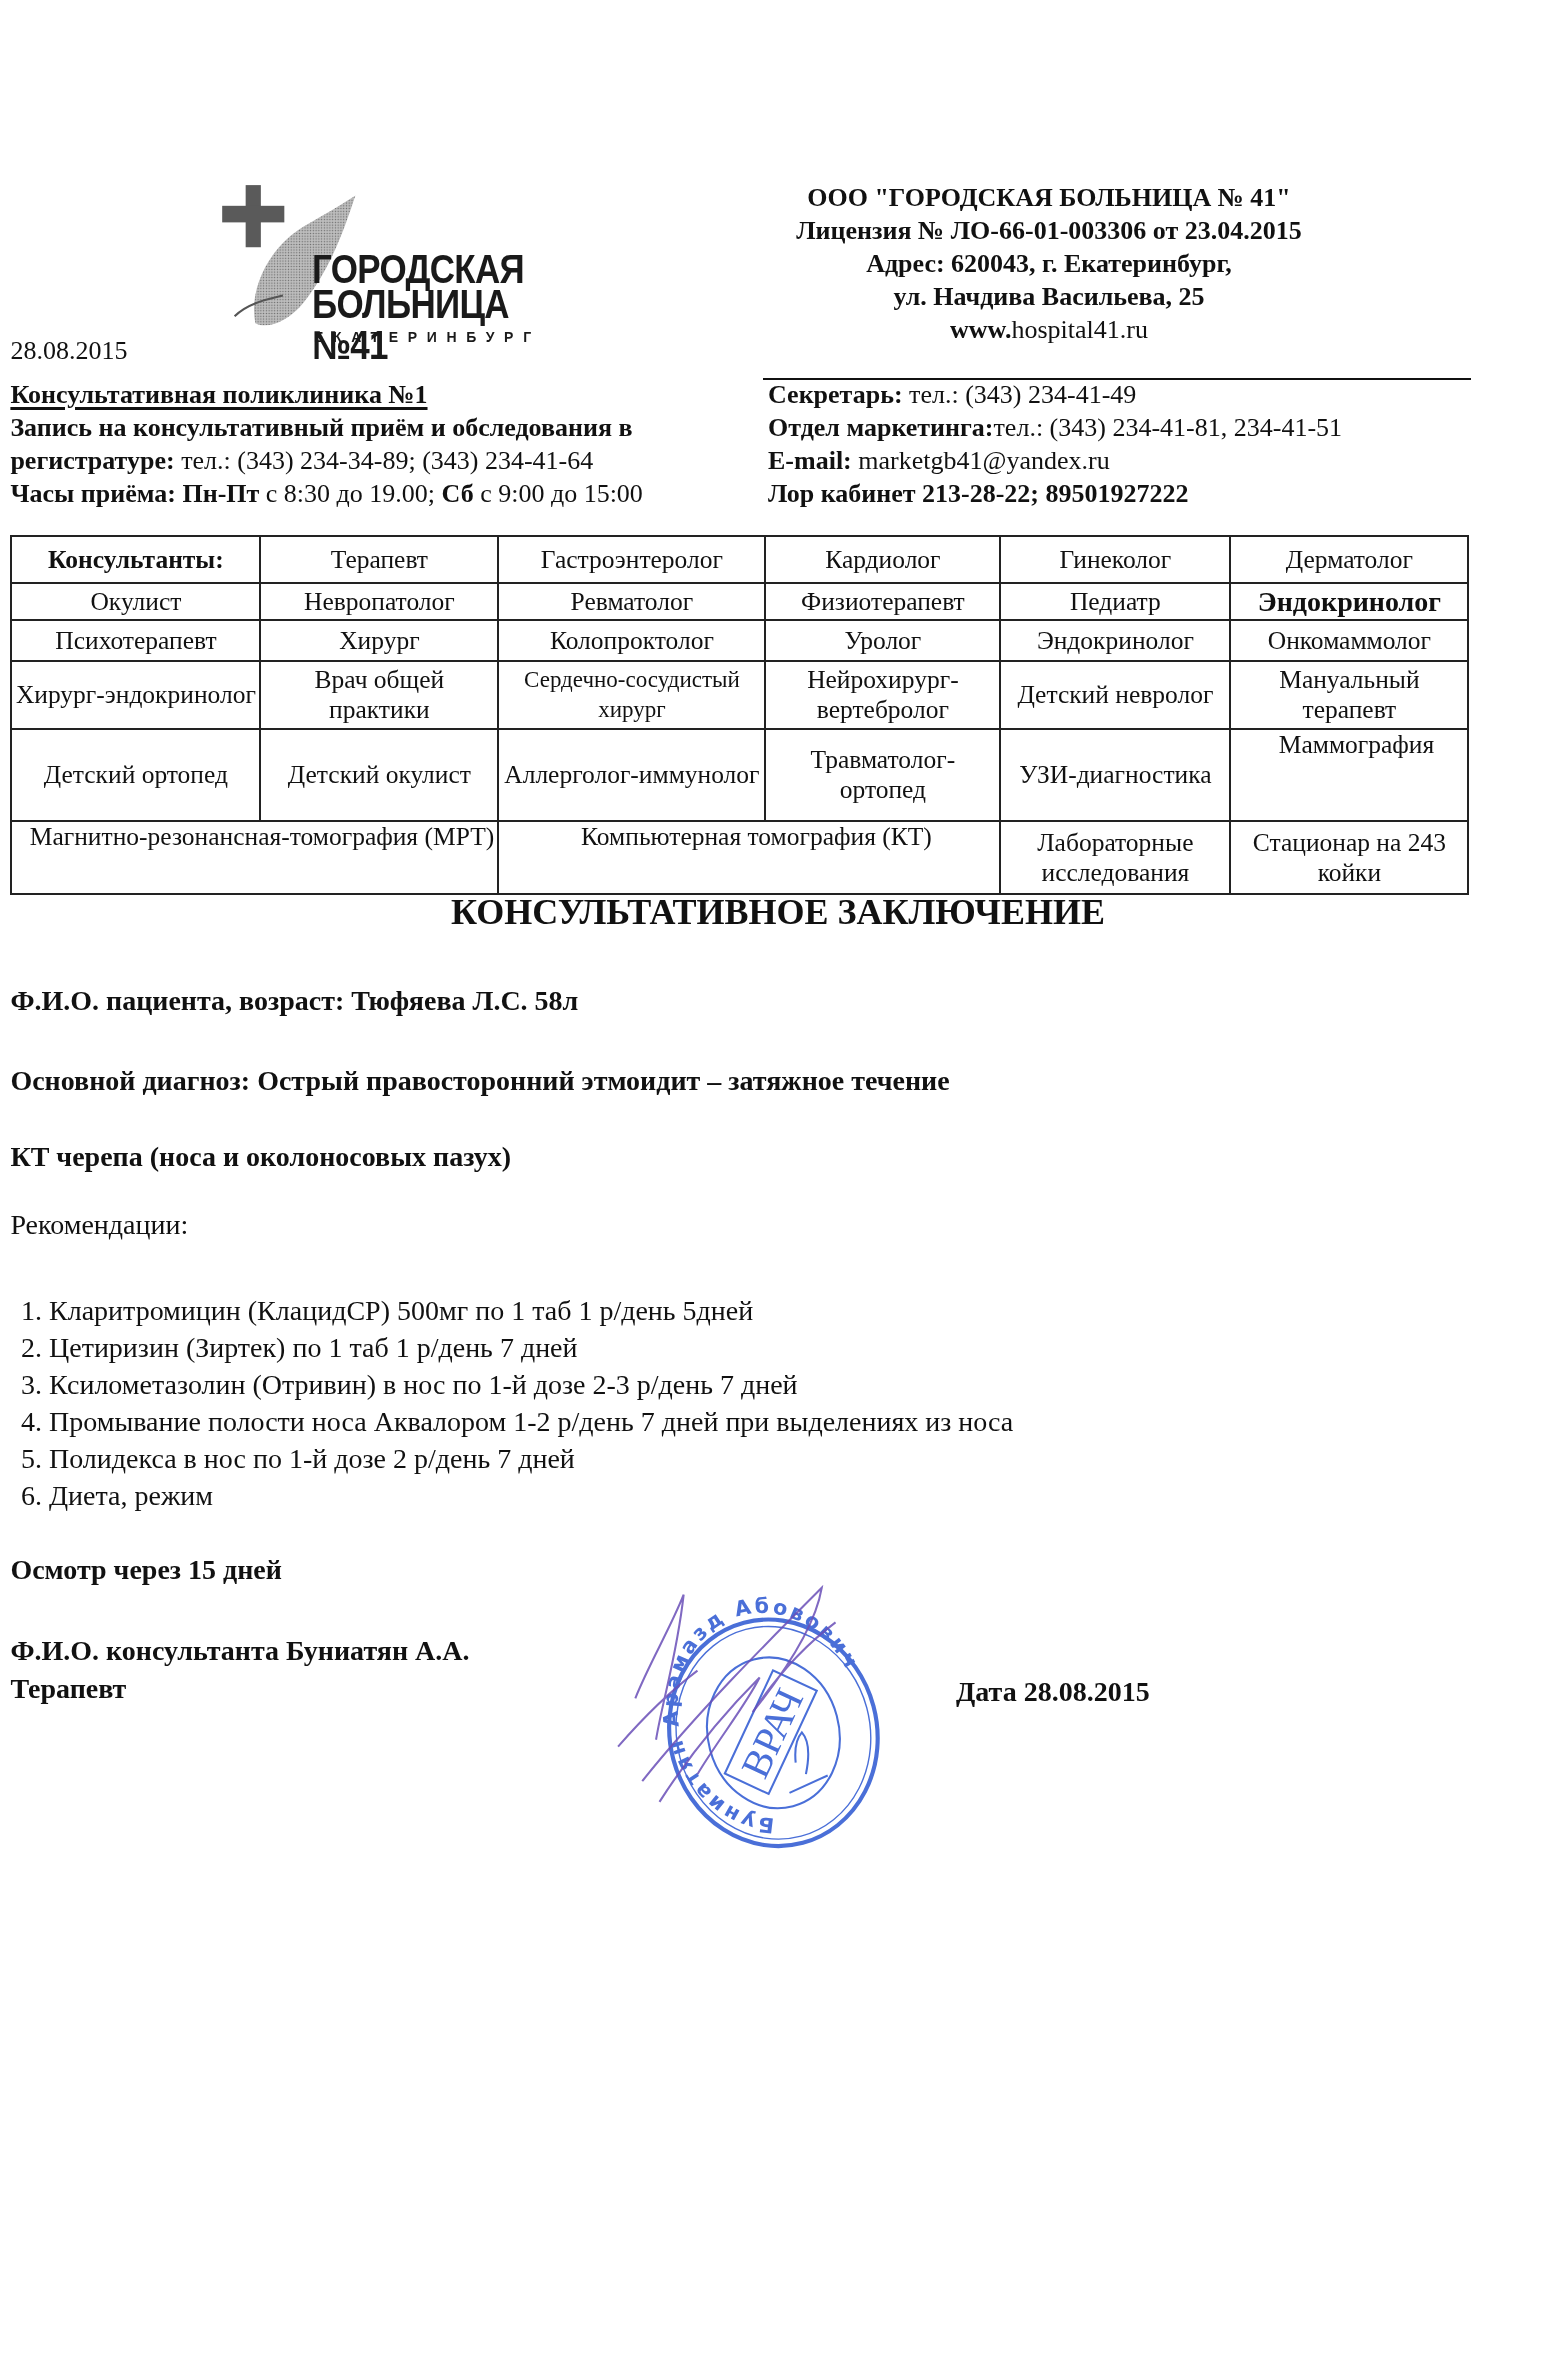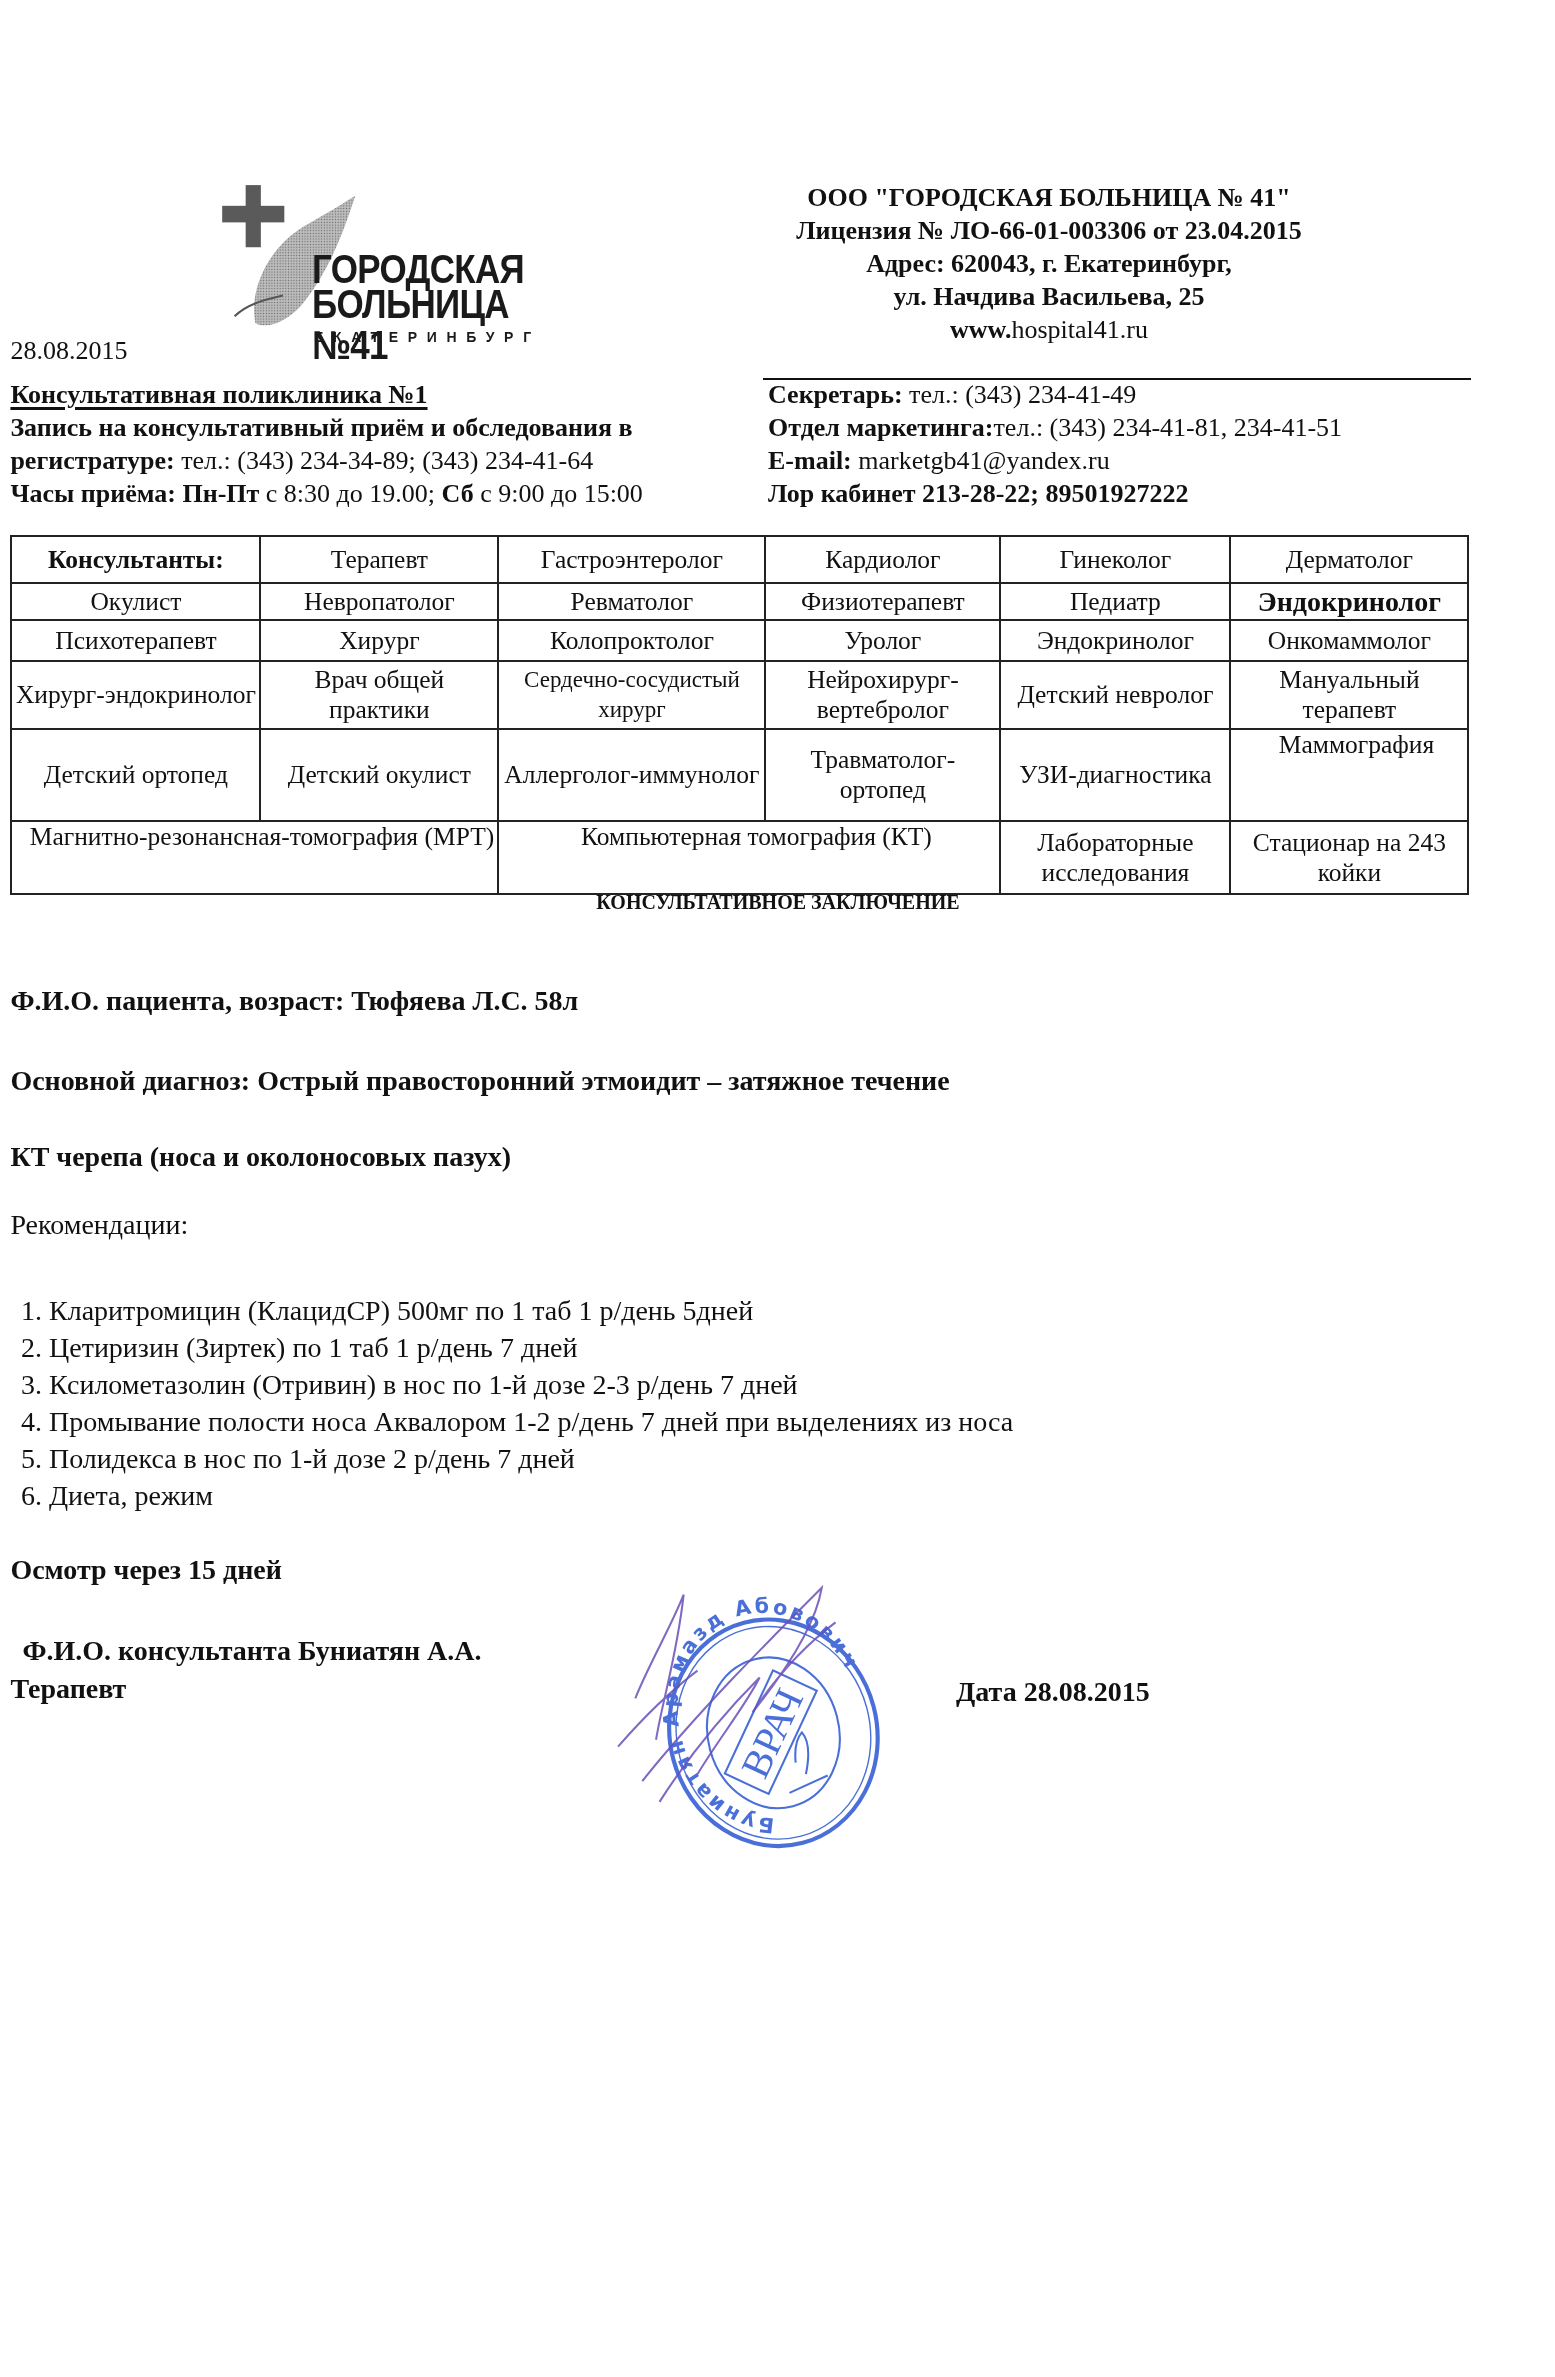--- a/index.html
+++ b/index.html
@@ -28,29 +28,29 @@
 
   
   #services { left: 10.4px; top: 535px; width: 1457px; border-collapse: collapse; table-layout: fixed;
               font-size: 25.5px; line-height: 30px; }
   #services td { border: 2.1px solid #222; text-align: center; vertical-align: middle; padding: 0 2.8px; }
   #services td.hdr { font-weight: bold; text-align: center; padding-left: 2.8px; }
   #services td.bold { font-weight: bold; font-size: 28px; }
   #services td.top { vertical-align: top; padding-left: 17px; }
 
   
-  #concl-title { left: 0; width: 1556px; top: 891px; text-align: center; font-size: 20px; font-weight: bold; }
+  #concl-title { left: 0; width: 1556px; top: 891px; text-align: center; font-size: 36px; font-weight: bold; }
   .line { left: 10.4px; font-size: 28px; font-weight: bold; }
   #patient { top: 985px; }
   #diagnosis { top: 1065px; }
   #ct { top: 1141px; }
   #rec-label { top: 1209px; }
   #rec-list { left: 21px; top: 1292px; font-size: 28px; font-weight: normal; line-height: 37px; margin:0; padding:0; list-style:none; }
   #followup { top: 1554px; }
-  #consultant { top: 1635px; margin-left: 12px; }
+  #consultant { top: 1635px; }
   #signature-label { top: 1673px; }
   #sign-date { left: 956px; top: 1676px; font-size: 28px; font-weight: bold; }
 
   
   #stamp { left: 587px; top: 1574px; width: 359px; height: 290px; }
 </style>
 </head>
 <body>
 
 <div id="logo" class="abs">

